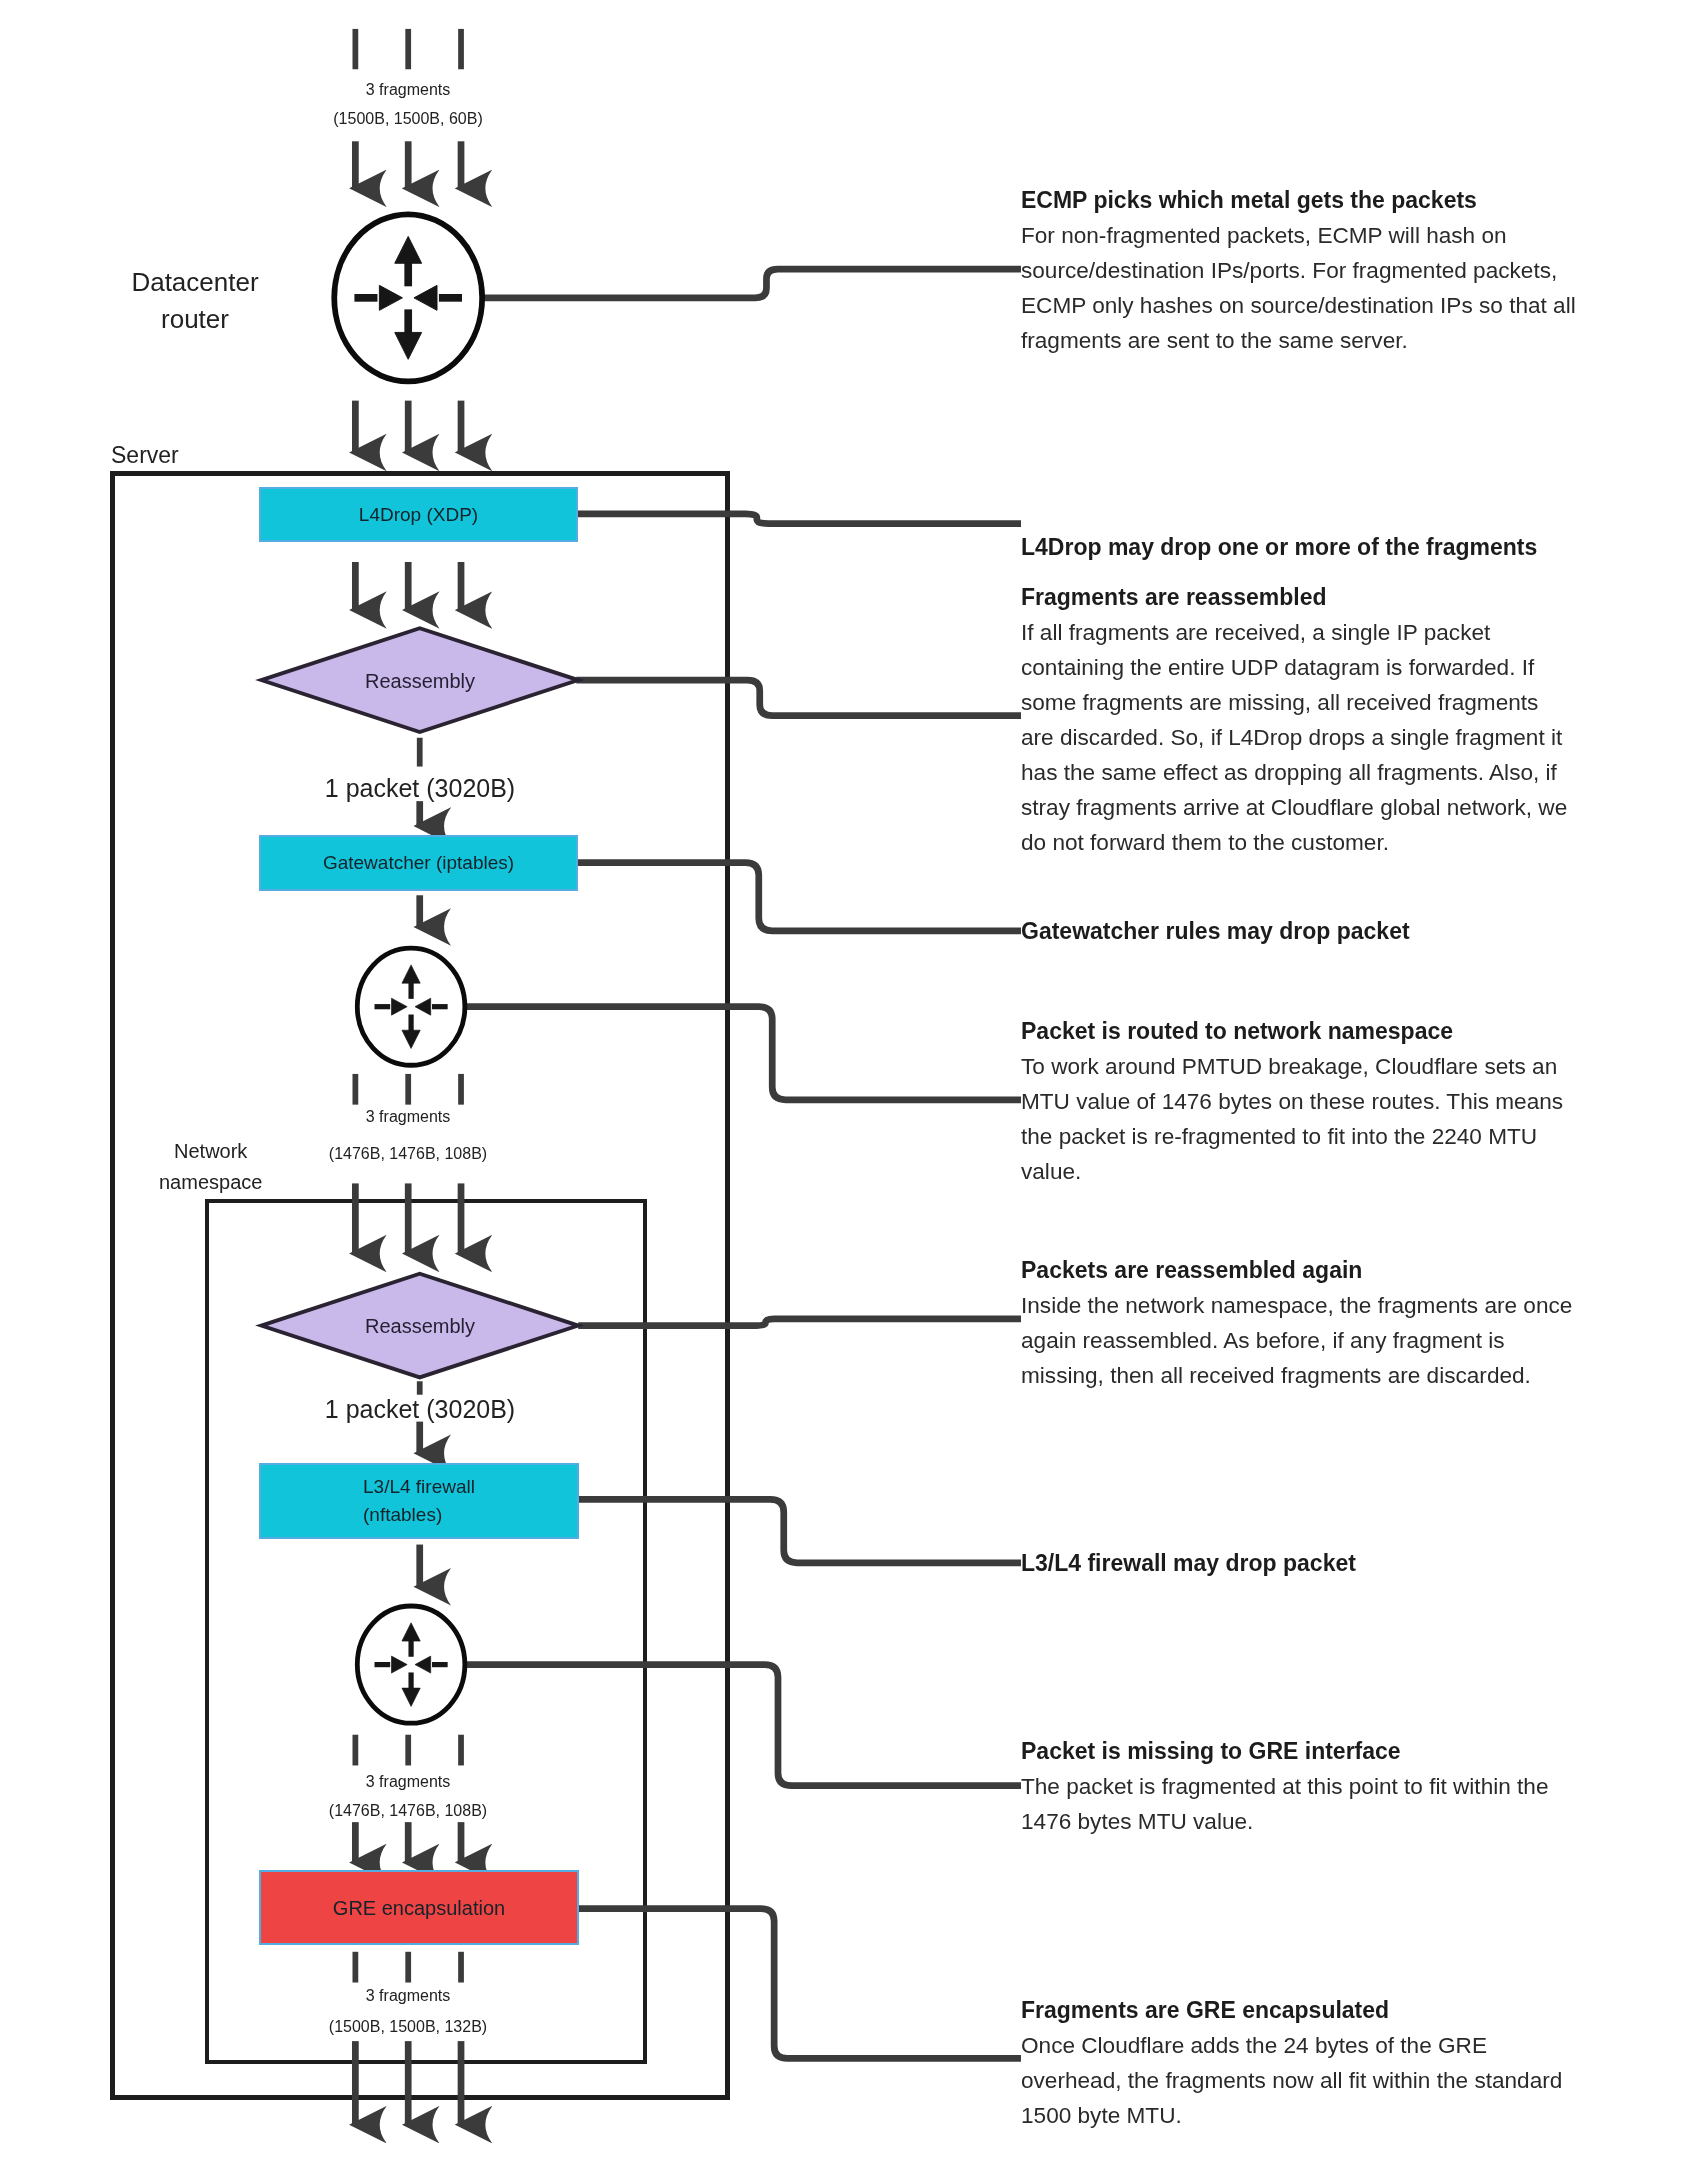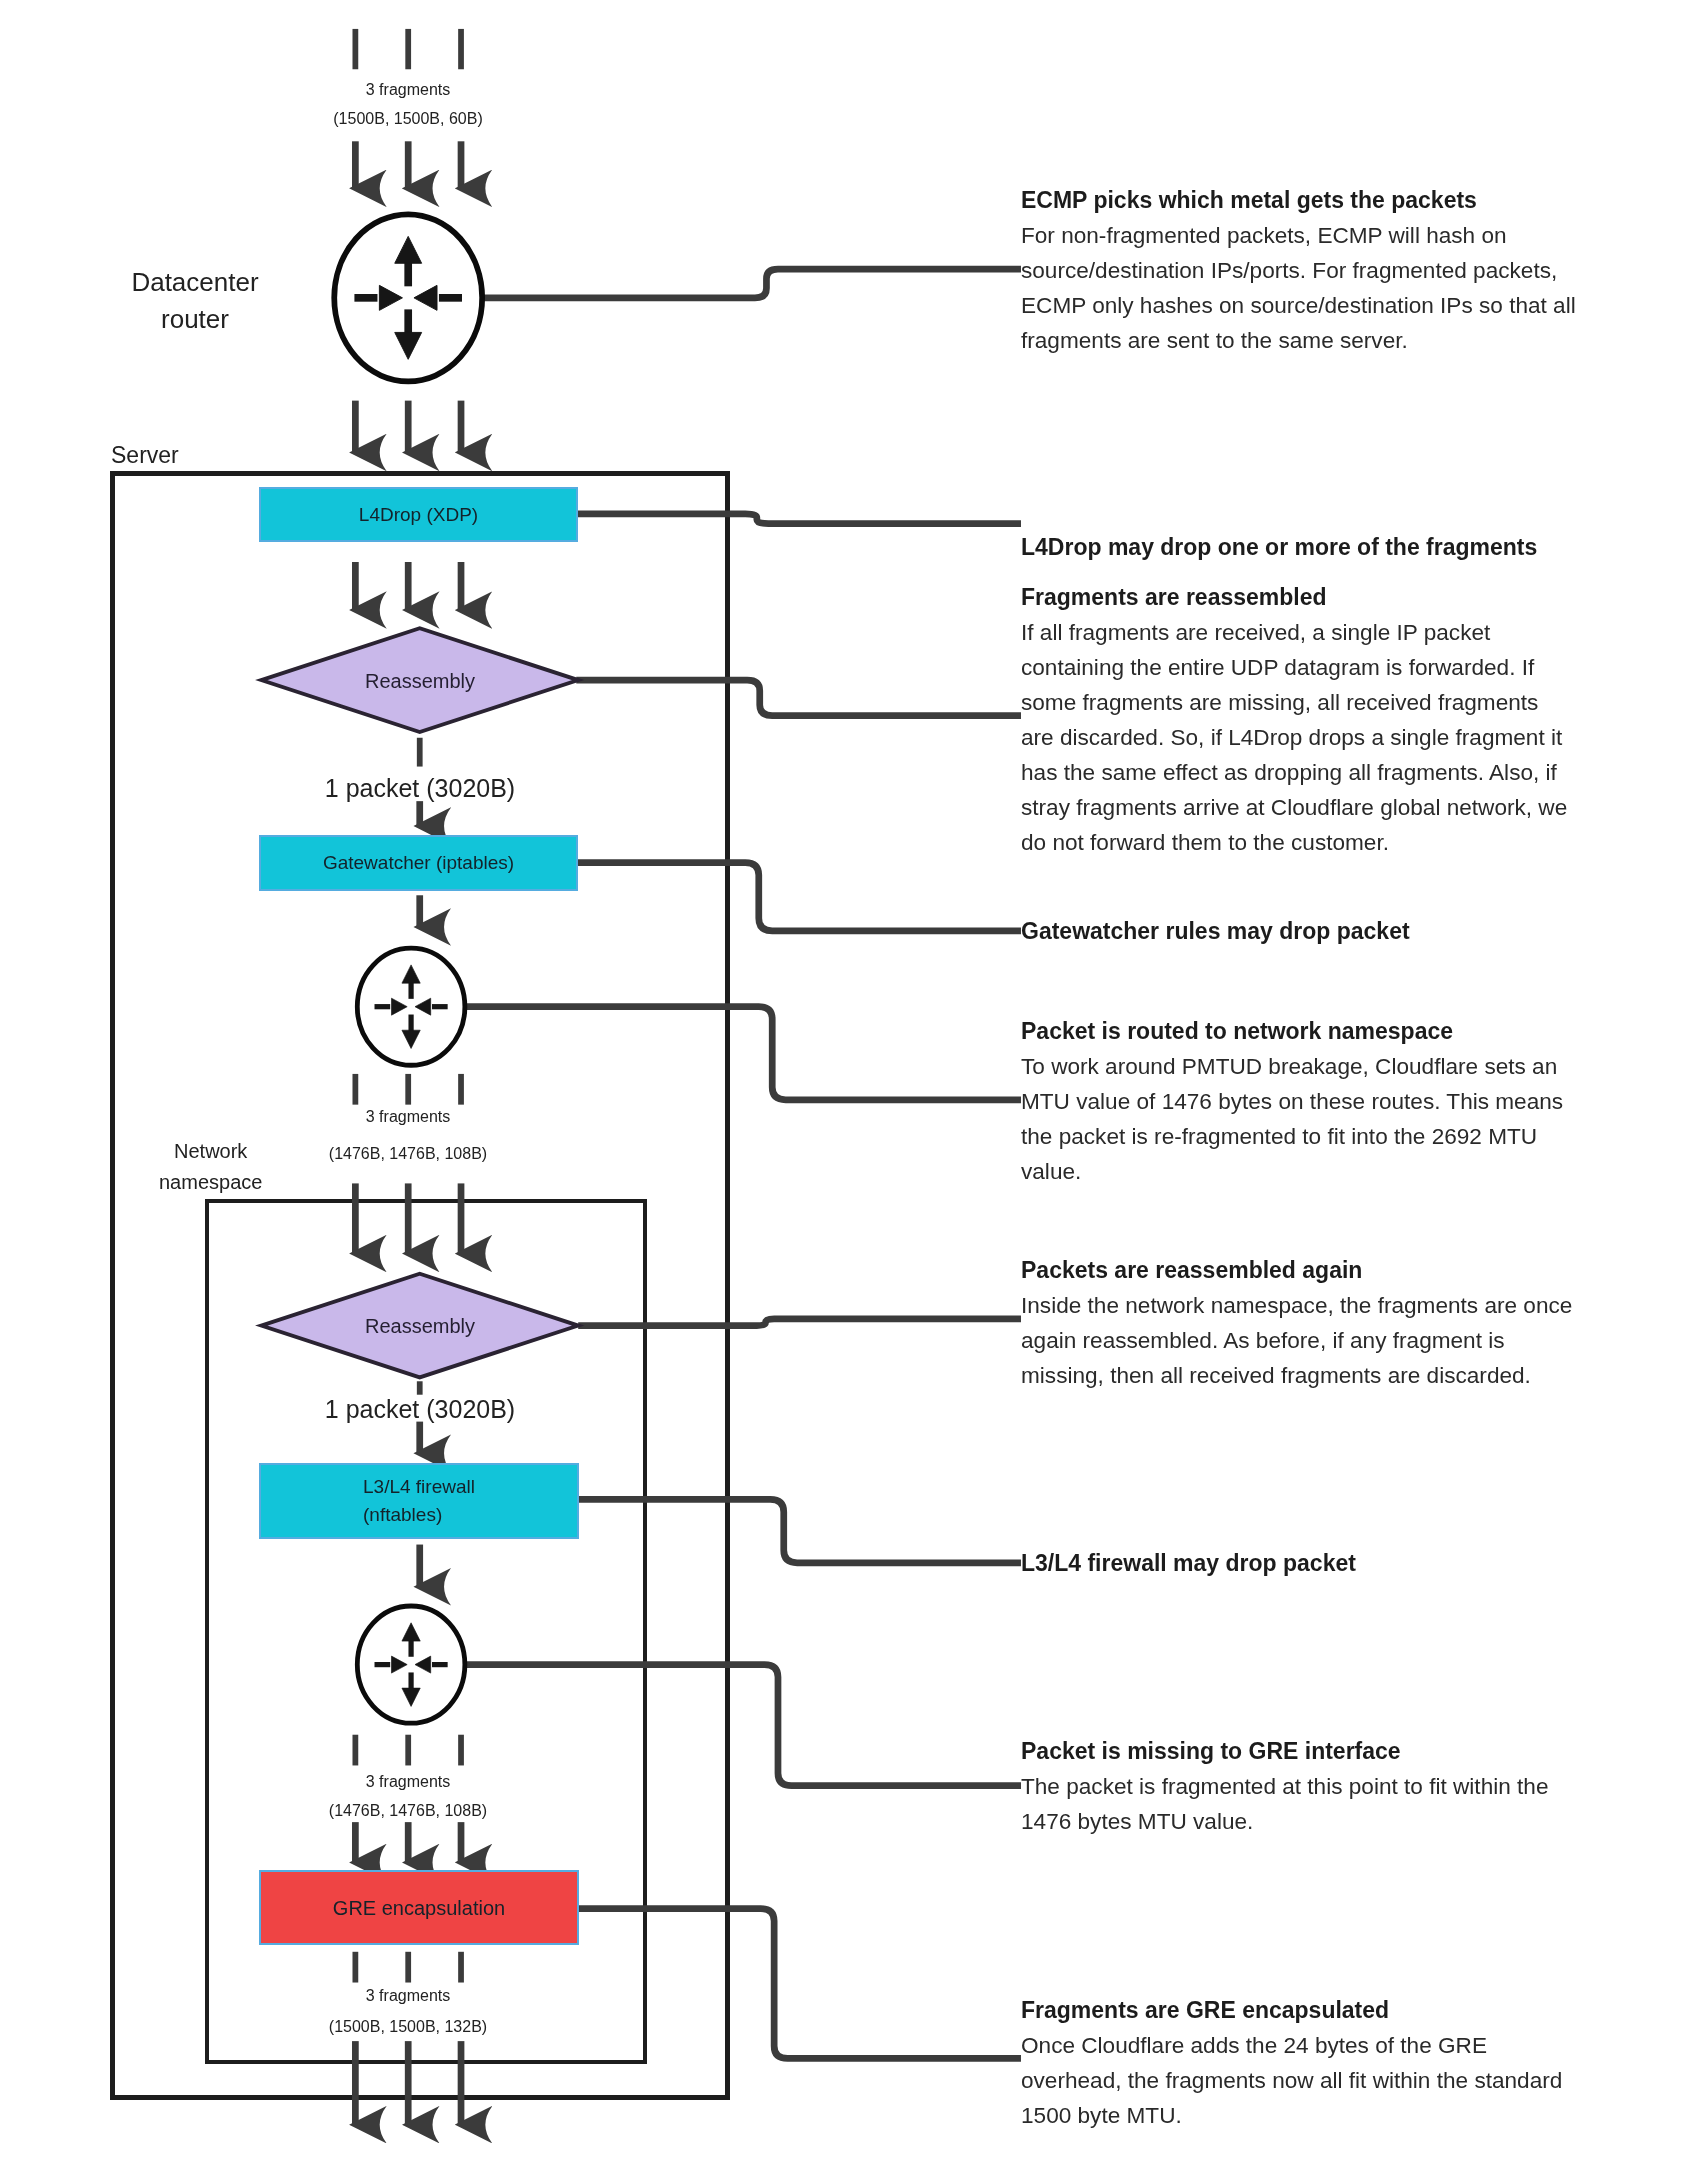--- a/index.html
+++ b/index.html
@@ -192,21 +192,21 @@
 stray fragments arrive at Cloudflare global network, we
 do not forward them to the customer.</p>
   </div>
   <div class="annotation" style="top:914px;">
     <h3>Gatewatcher rules may drop packet</h3>
   </div>
   <div class="annotation" style="top:1014px;">
     <h3>Packet is routed to network namespace</h3>
     <p>To work around PMTUD breakage, Cloudflare sets an
 MTU value of 1476 bytes on these routes. This means
-the packet is re-fragmented to fit into the 2692 MTU
+the packet is re-fragmented to fit into the 2240 MTU
 value.</p>
   </div>
   <div class="annotation" style="top:1253px;">
     <h3>Packets are reassembled again</h3>
     <p>Inside the network namespace, the fragments are once
 again reassembled. As before, if any fragment is
 missing, then all received fragments are discarded.</p>
   </div>
   <div class="annotation" style="top:1546px;">
     <h3>L3/L4 firewall may drop packet</h3>

